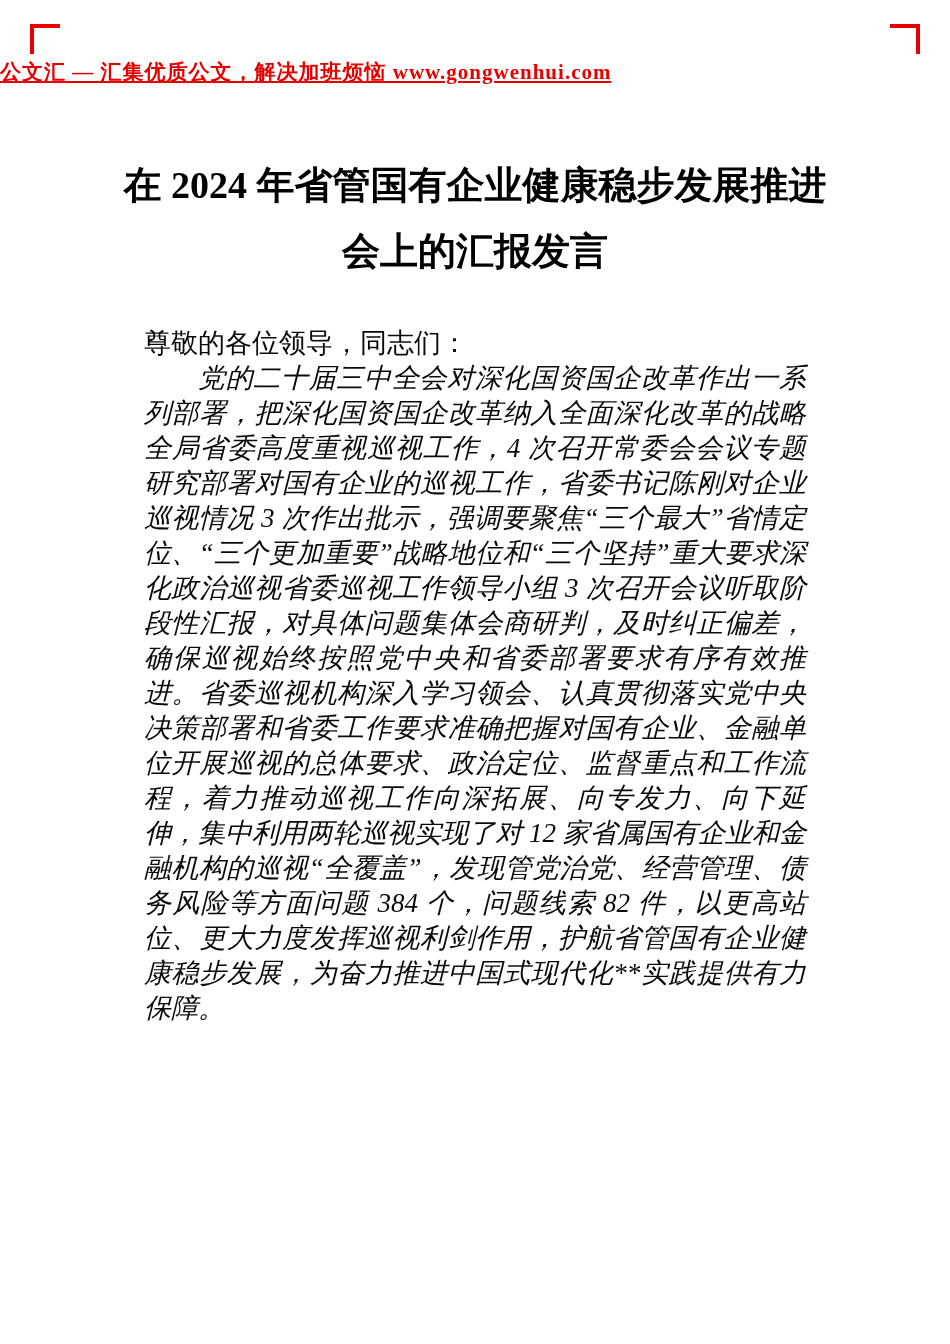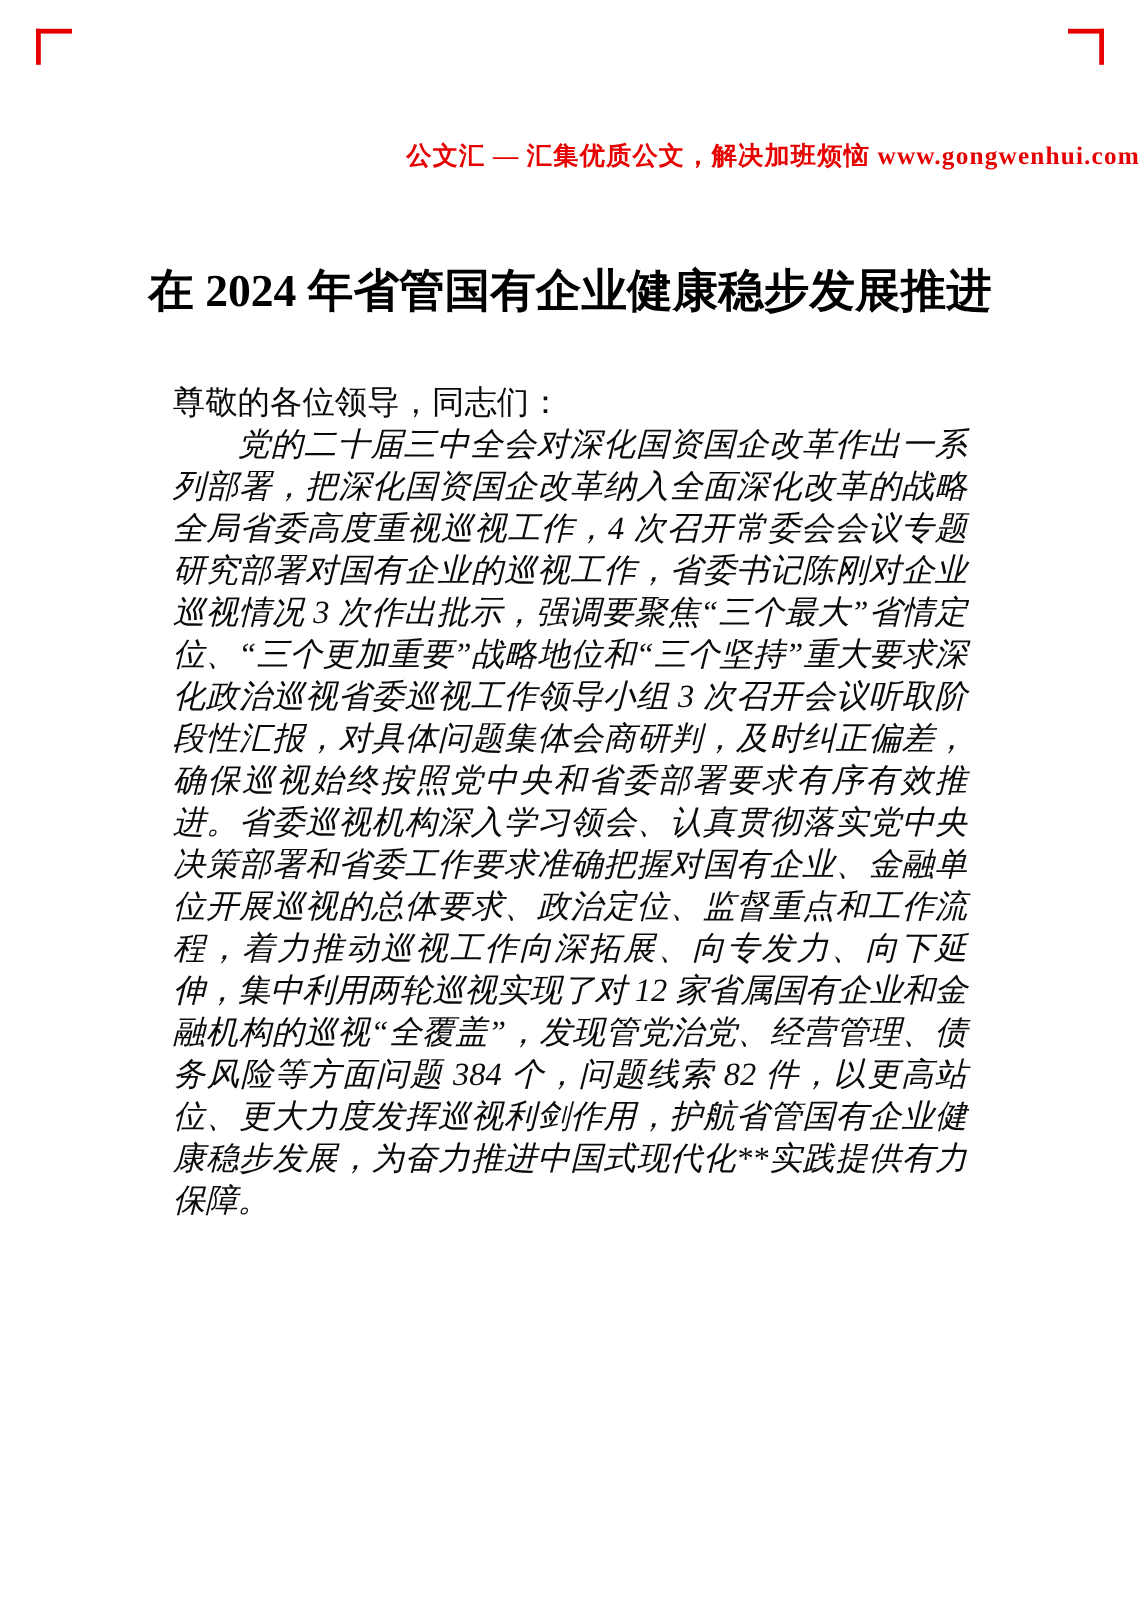--- a/index.html
+++ b/index.html
@@ -27,26 +27,27 @@
     left: 30px;
     border-left: 4px solid #e60000;
     border-top: 4px solid #e60000;
   }
   .corner-mark.right {
     right: 30px;
     border-right: 4px solid #e60000;
     border-top: 4px solid #e60000;
   }
   .site-header {
-    padding-top: 116px;
-    text-align: right;
+    padding-top: 58px;
+    text-align: left;
     color: #e60000;
     font-size: 21px;
     font-weight: bold;
     letter-spacing: 1px;
+    text-decoration: underline;
   }
   .doc-title {
     margin: 66px auto 0;
     width: 780px;
     text-align: center;
     font-size: 38px;
     font-weight: bold;
     line-height: 66px;
     color: #000;
   }
@@ -72,20 +73,21 @@
 
   <div class="corner-mark left"></div>
   <div class="corner-mark right"></div>
 
   <div class="site-header">
     <span>公文汇 — 汇集优质公文，解决加班烦恼 www.gongwenhui.com</span>
   </div>
 
   <h1 class="doc-title">
     <span class="title-line">在 2024 年省管国有企业健康稳步发展推进</span>
+    <span class="title-line">会上的汇报发言</span>
   </h1>
 
   <div class="doc-body">
     <p class="salutation">尊敬的各位领导，同志们：</p>
     <p class="para">党的二十届三中全会对深化国资国企改革作出一系列部署，把深化国资国企改革纳入全面深化改革的战略全局省委高度重视巡视工作，4 次召开常委会会议专题研究部署对国有企业的巡视工作，省委书记陈刚对企业巡视情况 3 次作出批示，强调要聚焦“三个最大”省情定位、“三个更加重要”战略地位和“三个坚持”重大要求深化政治巡视省委巡视工作领导小组 3 次召开会议听取阶段性汇报，对具体问题集体会商研判，及时纠正偏差，确保巡视始终按照党中央和省委部署要求有序有效推进。省委巡视机构深入学习领会、认真贯彻落实党中央决策部署和省委工作要求准确把握对国有企业、金融单位开展巡视的总体要求、政治定位、监督重点和工作流程，着力推动巡视工作向深拓展、向专发力、向下延伸，集中利用两轮巡视实现了对 12 家省属国有企业和金融机构的巡视“全覆盖”，发现管党治党、经营管理、债务风险等方面问题 384 个，问题线索 82 件，以更高站位、更大力度发挥巡视利剑作用，护航省管国有企业健康稳步发展，为奋力推进中国式现代化**实践提供有力保障。</p>
   </div>
 
 </div>
 
 </body></html>

